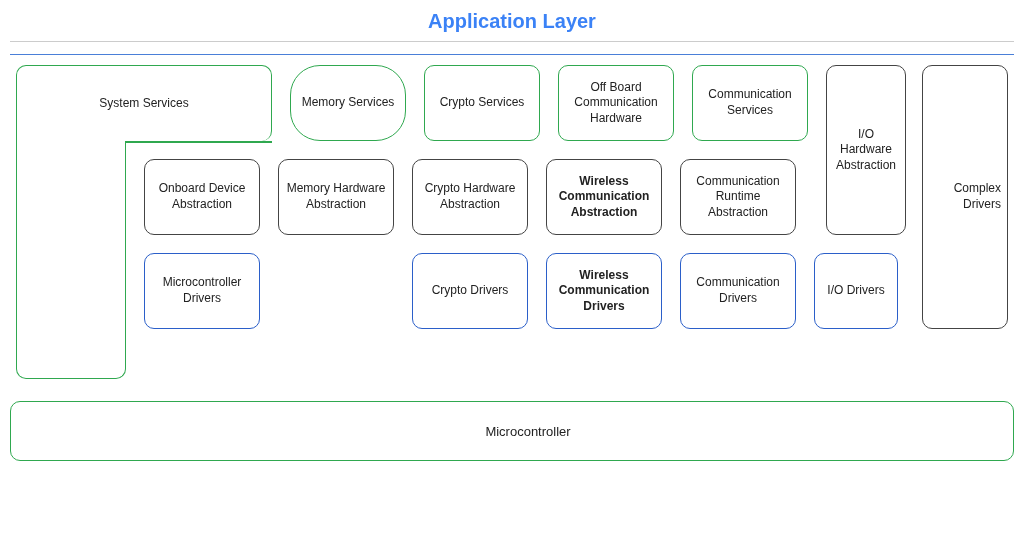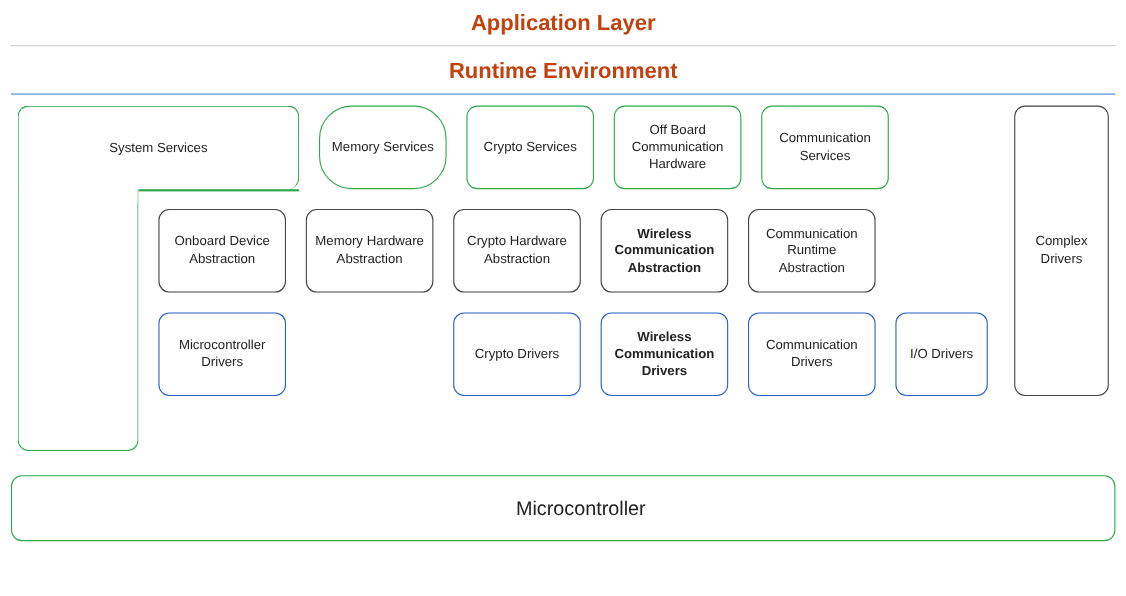--- a/index.html
+++ b/index.html
@@ -16,21 +16,21 @@
     }
     .container {
       width: 100%;
       display: flex;
       flex-direction: column;
       align-items: center;
     }
     .title {
       font-size: 20px;
       font-weight: bold;
-      color: #c2410c;
+      color: #3b82f6;
       margin-bottom: 8px;
     }
     .divider-gray {
       width: 1004px;
       height: 1px;
       background: #ccc;
       margin-bottom: 12px;
     }
     .divider-blue {
       width: 1004px;
@@ -95,44 +95,43 @@
 
     
     .col-a2 { left: 134px; }
     .col-b2 { left: 268px; }
     .col-c2 { left: 402px; }
     .col-d2 { left: 536px; font-weight: bold; }
     .col-e2 { left: 670px; }
     .col-f2 { left: 804px; width: 84px; }
 
     .io-hw { left: 816px; top: 0; width: 80px; height: 170px; }
-    .complex { left: 912px; top: 0; width: 86px; height: 264px; }
+    .complex { left: 912px; top: 0; width: 86px; height: 264px; text-align: right; }
 
     .micro {
       width: 1004px;
       height: 60px;
       margin: 16px auto 0;
       border: 1.5px solid #2fa84f;
       border-radius: 10px;
       display: flex;
       align-items: center;
       justify-content: center;
-      font-size: 18px;
+      font-size: 13px;
       color: #222;
       padding-left: 32px;
     }
   </style>
 </head>
 <body>
 
 <div class="container">
   <div class="title">Application Layer</div>
   <div class="divider-gray"></div>
 
-  <div class="title">Runtime Environment</div>
   <div class="divider-blue"></div>
 
   <div class="main-area">
 
     <div class="box green-border ss-top">
       <span>System Services</span>
     </div>
     <div class="box green-border ss-left"></div>
     <div class="ss-corner-patch"></div>
     <div class="ss-inner-cap"></div>
@@ -143,20 +142,23 @@
     <div class="box green-border row1 narrow col-c">
         <span>Crypto Services</span>
       </div>
     <div class="box green-border row1 narrow col-d">
         <span>Off Board Communication Hardware</span>
       </div>
     <div class="box green-border row1 narrow col-e">
         <span>Communication Services</span>
       </div>
 
+    <div class="box gray-border io-hw">
+        <span>I/O Hardware Abstraction</span>
+      </div>
     <div class="box gray-border complex">
         <span>Complex Drivers</span>
       </div>
 
     <div class="box gray-border row2 narrow col-b2">
         <span>Memory Hardware Abstraction</span>
       </div>
     <div class="box gray-border row2 narrow col-a2">
         <span>Onboard Device Abstraction</span>
       </div>

